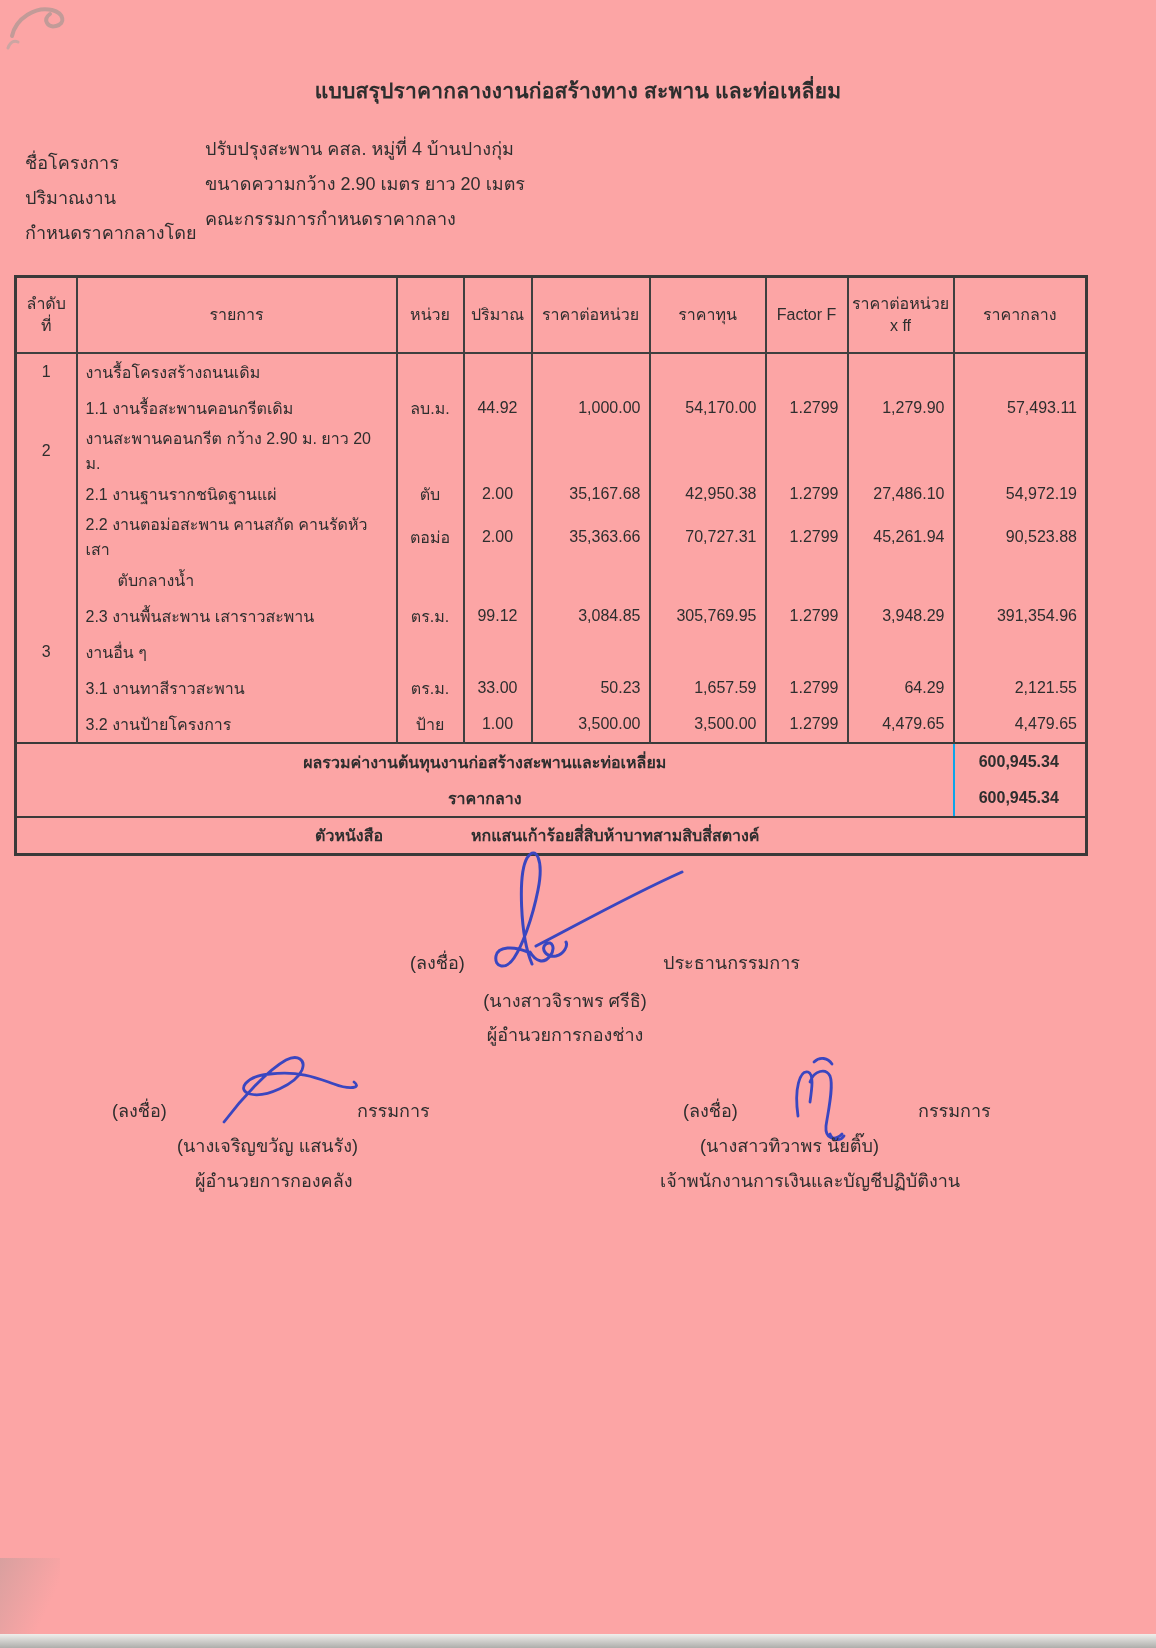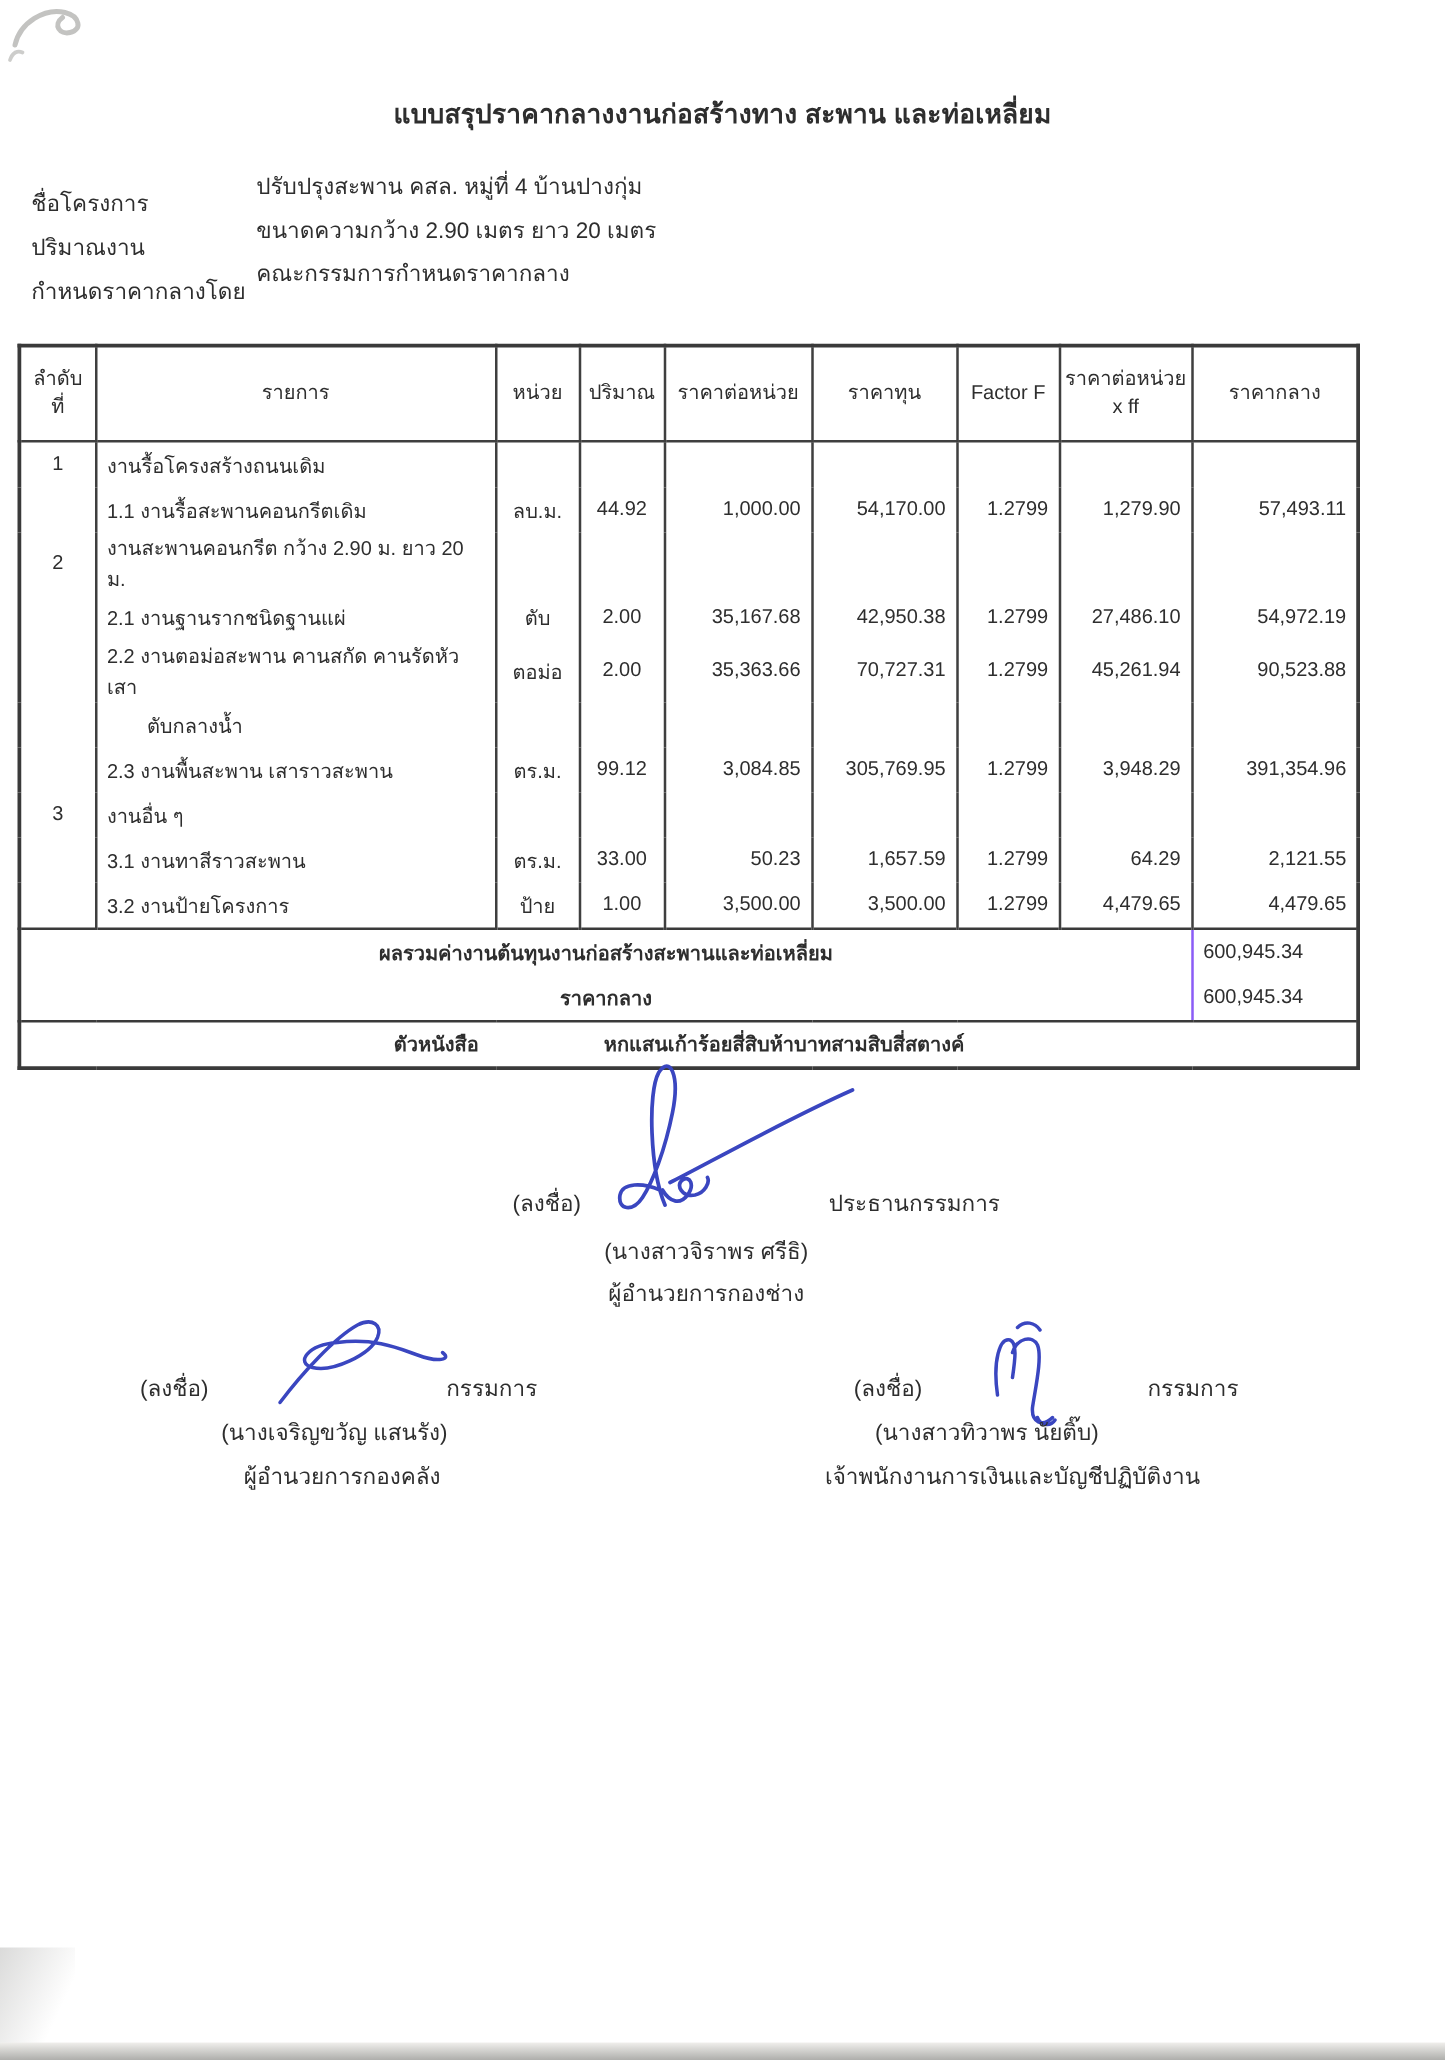--- a/index.html
+++ b/index.html
@@ -1,18 +1,18 @@
 <!DOCTYPE html>
 <html lang="th"><head>
 <meta charset="utf-8">
 <style>
   html,body{margin:0;padding:0;background:#d8d8d6;}
   .page{
     position:relative;width:1156px;height:1648px;margin:0 auto;
-    background:#ffffff;overflow:hidden;color:#2e2e2e;
+    background:#fca5a5;overflow:hidden;color:#2e2e2e;
     font-family:"Liberation Sans","DejaVu Sans",sans-serif;
   }
   .page-title{
     position:absolute;top:74px;left:0;width:100%;text-align:center;
     font-size:21px;font-weight:bold;letter-spacing:.2px;
   }
   .info-block{position:absolute;left:25px;top:131px;}
   .info-row{display:flex;height:35px;align-items:center;font-size:18px;}
   .info-label{width:180px;margin-top:28px;}
   .info-value{white-space:nowrap;}
@@ -31,27 +31,27 @@
     height:36px;border-left:2px solid #3f3f3f;border-right:2px solid #3f3f3f;
     border-top:none;border-bottom:none;
   }
   .t-item{text-align:left;}
   .t-cont{padding-left:40px !important;}
   .t-c{text-align:center;}
   .t-r{text-align:right;}
   tr.s td{height:36px;}
   tr.s .s-label{text-align:center;font-weight:bold;}
   tr.s .s-value{
-    text-align:left;border-left:2px solid #8b5cf6;padding-right:10px;
+    text-align:center;border-left:2px solid #0ea5e9;padding-right:10px;font-weight:bold;
   }
   tr.s0 td{border-top:2.5px solid #3a3a3a;}
   tr.s1 .s-value{border-bottom:4px double #3a3a3a;}
   tr.s2 td{border-bottom:2.5px solid #3a3a3a;}
   tr.s3 td{height:35px;}
-  .words-wrap{display:flex;align-items:center;gap:12px;}
+  .words-wrap{display:flex;align-items:center;}
   .words-label{margin-left:290px;font-weight:bold;}
   .words-text{margin-left:88px;font-weight:bold;}
 
   .abs{position:absolute;white-space:nowrap;}
   .sig-text{font-size:18px;}
   .sig-svg{position:absolute;}
   .sig-stroke{stroke:#3a46c0;fill:none;stroke-linecap:round;stroke-linejoin:round;}
 
   .corner-artifact{position:absolute;left:6px;top:2px;opacity:.55;}
   .bottom-edge{

